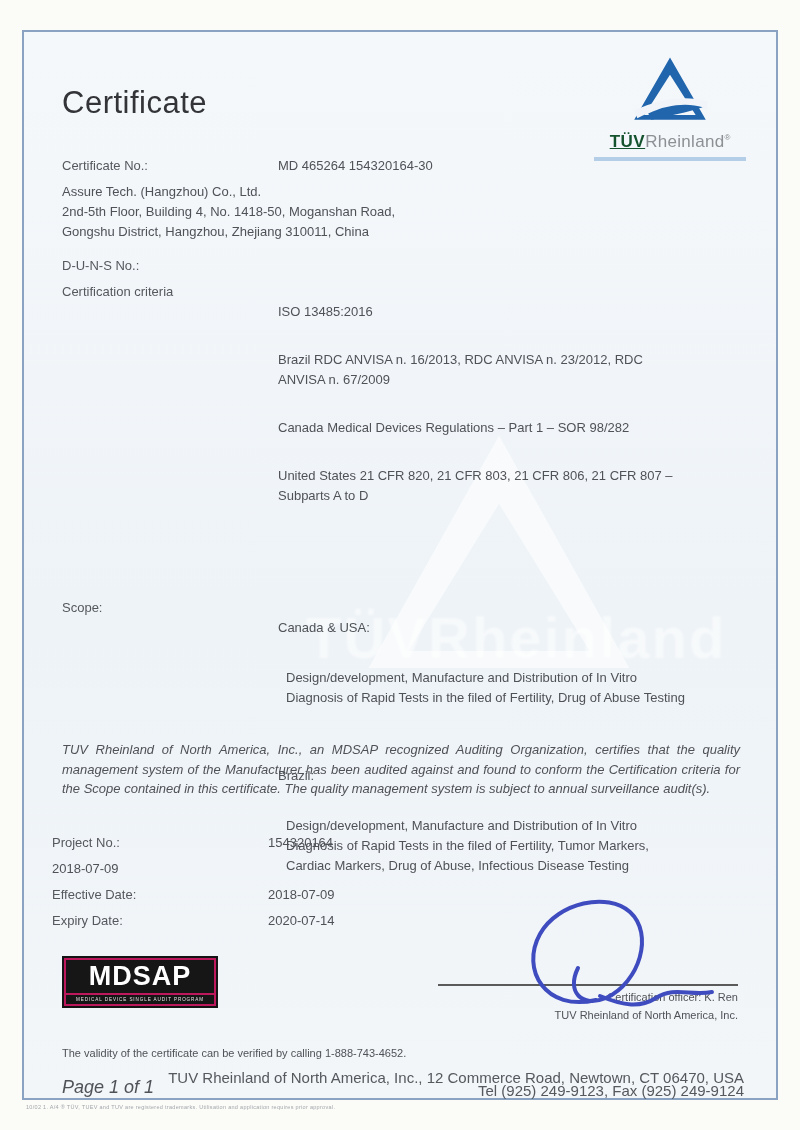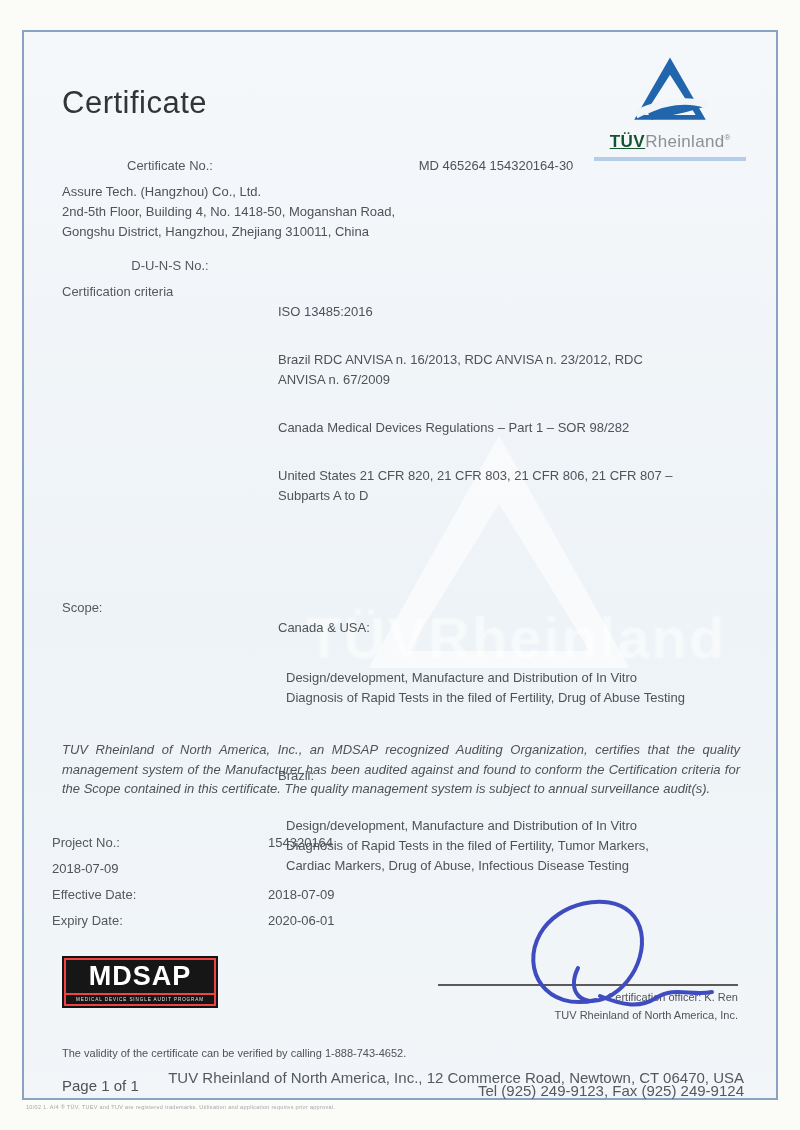--- a/index.html
+++ b/index.html
@@ -31,46 +31,46 @@
   .logo-rh{color:#8d9094;letter-spacing:.3px;}
   .logo-reg{font-size:8px;color:#85888c;vertical-align:super;}
   .logo-bar{height:4px;background:#b3cee6;margin-top:6px;}
   
   .title{position:absolute;top:85px;left:62px;font-size:31px;color:#323437;letter-spacing:.5px;z-index:2;}
   
   .fields{position:absolute;top:156px;left:62px;width:652px;z-index:2;}
   .frow{display:flex;}
   .flabel{flex:0 0 216px;font-size:13px;color:#55585d;line-height:20px;}
   .fvalue{flex:1;font-size:13px;color:#4f5257;line-height:20px;white-space:pre-line;}
-  .mb6{margin-bottom:6px;text-align:center;} .mb14{margin-bottom:14px;}
+  .mb6{margin-bottom:6px;} .mb14{margin-bottom:14px;}
   .crit p{margin:0 0 8px 0;white-space:pre-line;}
   .scope-row{margin-top:64px;}
   .scope-h{margin:0 0 2px 0;}
   .scope-t{margin:8px;white-space:pre-line;}
   .scope-gap{margin-top:30px;}
   
   .statement{
     position:absolute;top:740px;left:62px;width:678px;z-index:2;
     font-size:13px;line-height:19.5px;text-align:justify;color:#4f5257;font-style:italic;
   }
   
   .details{position:absolute;top:833px;left:52px;width:500px;z-index:2;}
   .drow{display:flex;margin-bottom:6px;}
   
-  .mdsap{position:absolute;top:956px;left:62px;z-index:2;border:2px solid #141414;background:#ef4444;padding:2px;width:148px;}
+  .mdsap{position:absolute;top:956px;left:62px;z-index:2;border:2px solid #141414;background:#be185d;padding:2px;width:148px;}
   .mdsap-name{background:#161616;color:#fff;font-weight:bold;font-size:27px;letter-spacing:1px;text-align:center;padding:1px 0 2px;line-height:30px;}
   .mdsap-tag{background:#161616;color:#e8e8e8;font-size:4.6px;letter-spacing:.9px;text-align:center;margin-top:2px;padding:2px 0;white-space:nowrap;overflow:hidden;}
   
   .sig-line{position:absolute;left:438px;top:984px;width:300px;border-top:2px solid #5a5a5a;z-index:2;}
   .sig-svg{position:absolute;left:468px;top:888px;z-index:3;}
   .sig-officer{position:absolute;top:991px;right:62px;font-size:11px;color:#4f5257;z-index:2;}
   .sig-company{position:absolute;top:1009px;right:62px;font-size:11px;color:#4f5257;z-index:2;}
   
   .validity{position:absolute;top:1047px;left:62px;font-size:11px;color:#4f5257;z-index:2;}
-  .pagenum{position:absolute;top:1077px;left:62px;font-size:15px;color:#4f5257;z-index:2;}
+  .pagenum{position:absolute;top:1077px;left:62px;font-size:18px;color:#4f5257;z-index:2;font-style:italic;}
   .addr{position:absolute;top:1071px;right:56px;text-align:right;font-size:15px;line-height:13px;color:#55585d;z-index:2;white-space:pre-line;}
   .fineprint{position:absolute;top:1104px;left:26px;font-size:5.5px;color:#a2a7ab;letter-spacing:.3px;z-index:2;}
 </style>
 </head>
 <body>
 
 <div class="canvas">
 
   <div class="page-frame">
 
@@ -144,21 +144,21 @@
     </div>
     <div class="drow">
       <div class="fvalue">2018-07-09</div>
     </div>
     <div class="drow">
       <div class="flabel">Effective Date:</div>
       <div class="fvalue">2018-07-09</div>
     </div>
     <div class="drow">
       <div class="flabel">Expiry Date:</div>
-      <div class="fvalue">2020-06-01</div>
+      <div class="fvalue">2020-07-14</div>
     </div>
   </div>
 
   <div class="mdsap">
     <div class="mdsap-name">MDSAP</div>
     <div class="mdsap-tag">MEDICAL DEVICE SINGLE AUDIT PROGRAM</div>
   </div>
 
   <svg class="sig-svg" width="272" height="138" viewBox="0 0 272 138">
     <path d="M128,112 C78,124 52,82 72,46 C90,14 140,4 162,24 C186,46 172,94 138,110 C114,120 98,104 110,80" fill="none" stroke="#3f4cc0" stroke-width="4" stroke-linecap="round"></path>

